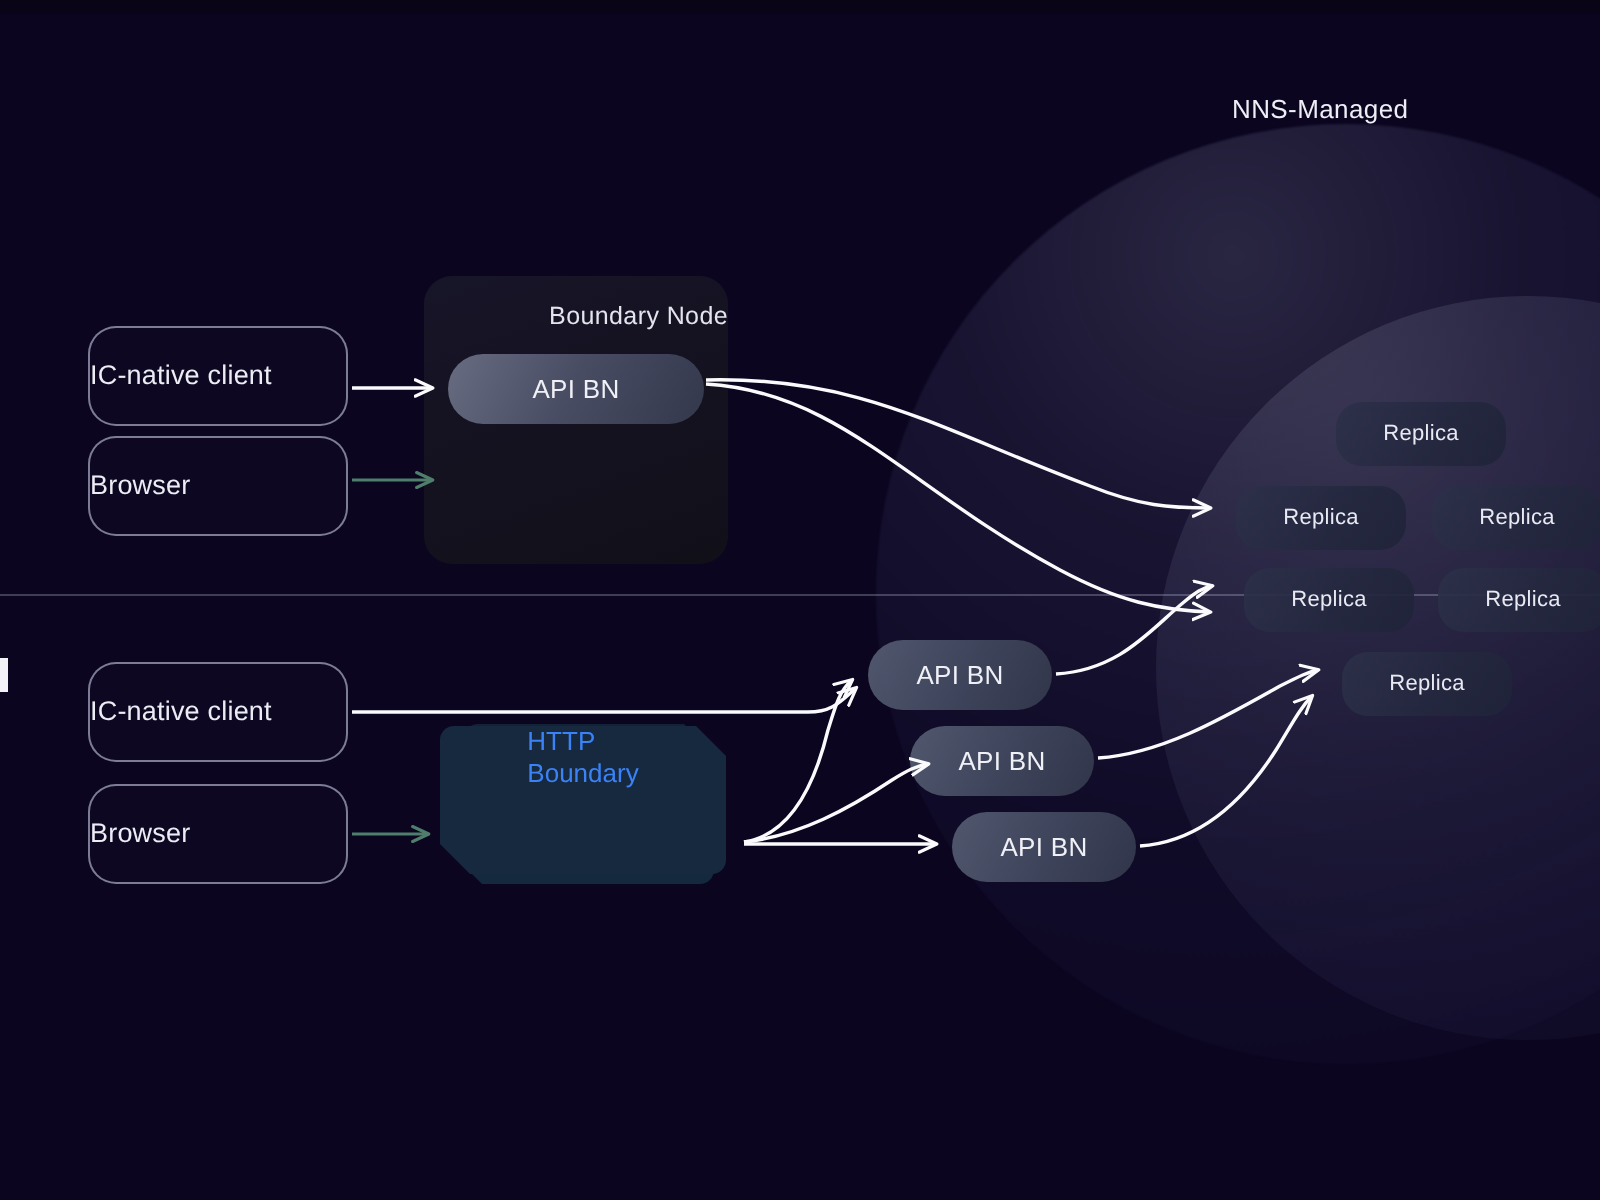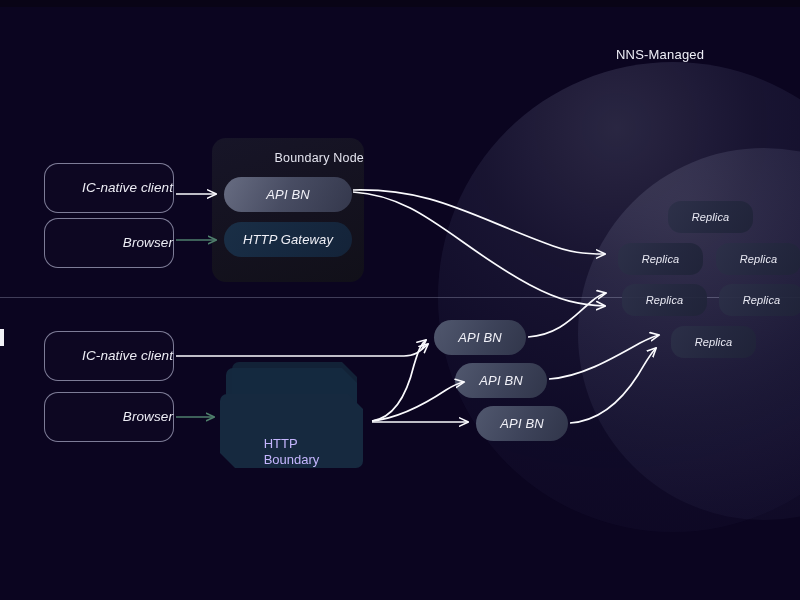--- a/index.html
+++ b/index.html
@@ -69,25 +69,24 @@
     width: 4px;
     height: 17px;
     background: #f2f2f7;
   }
 
   
   .node {
     position: absolute;
     display: flex;
     align-items: center;
-    justify-content: flex-end;
+    justify-content: flex-start;
     text-align: center;
     box-sizing: border-box;
     line-height: 1.18;
-    font-style: italic;
   }
   .client-box {
     border: 1px solid rgba(196,198,224,0.62);
     border-radius: 14px;
     background: rgba(16,9,36,0.55);
     font-size: 13.5px;
     color: #ececf4;
     letter-spacing: 0.1px;
   }
 
@@ -109,21 +108,20 @@
   .pill {
     position: absolute;
     display: flex;
     align-items: center;
     justify-content: center;
     border-radius: 999px;
     font-size: 13px;
     color: #f0f0f7;
     box-sizing: border-box;
     letter-spacing: 0.15px;
-    font-style: italic;
   }
   .pill-apibn {
     background: linear-gradient(115deg, rgba(126,133,156,0.78) 0%, rgba(92,99,124,0.72) 48%, rgba(66,72,96,0.70) 100%);
   }
   .pill-apibn-alt {
     background: linear-gradient(115deg, rgba(86,94,116,0.92) 0%, rgba(66,73,95,0.90) 55%, rgba(52,58,78,0.90) 100%);
   }
   .pill-gateway {
     background: linear-gradient(120deg, rgba(26,48,72,0.95) 0%, rgba(22,42,66,0.95) 50%, rgba(20,36,58,0.95) 100%);
   }
@@ -139,24 +137,24 @@
   .gw-layer {
     position: absolute;
     background: #16293f;
     -webkit-clip-path: polygon(0 0, calc(100% - 15px) 0, 100% 15px, 100% 100%, 15px 100%, 0 calc(100% - 15px));
     clip-path: polygon(0 0, calc(100% - 15px) 0, 100% 15px, 100% 100%, 15px 100%, 0 calc(100% - 15px));
     border-radius: 7px;
   }
   .gw-l1 { left: 12px; top: 0;   width: 125px; height: 72px; background: #132539; opacity: 0.92; }
   .gw-l2 { left: 6px;  top: 6px; width: 131px; height: 74px; background: #152a40; opacity: 0.96; }
   .gw-l3 {
-    left: 0; top: 32px; width: 143px; height: 74px;
+    left: 0; top: 1px; width: 143px; height: 74px;
     background: linear-gradient(135deg, #1b3busexhausted 0%, #1a3350 0%, #16293f 55%, #13263a 100%);
-    display: flex; align-items: flex-end; justify-content: center;
-    font-size: 13px; color: #c4b5fd; line-height: 1.25;
+    display: flex; align-items: flex-start; justify-content: center;
+    font-size: 13px; color: #3b82f6; line-height: 1.25;
   }
 
   
   #wires {
     position: absolute;
     left: 0; top: 0;
     width: 800px; height: 600px;
     overflow: visible;
     pointer-events: none;
   }
@@ -195,23 +193,20 @@
   </div>
 
   <div class="panel" style="left:212px; top:138px; width:152px; height:144px;">
     <div class="panel-title" style="top:13px;">Boundary Node</div>
   </div>
 
   <div class="pill pill-apibn" style="left:224px; top:177px; width:128px; height:35px;">
     <span>API BN</span>
   </div>
 
-  <div class="pill pill-gateway" style="left:224px; top:222px; width:128px; height:35px;">
-    <span>HTTP Gateway</span>
-  </div>
 
   <div class="node client-box" style="left:44px; top:331px; width:130px; height:50px;">
     <span>IC-native client</span>
   </div>
 
   <div class="node client-box" style="left:44px; top:392px; width:130px; height:50px;">
     <span>Browser</span>
   </div>
 
   <div class="gw-stack" style="left:220px; top:362px; width:150px; height:92px;">

